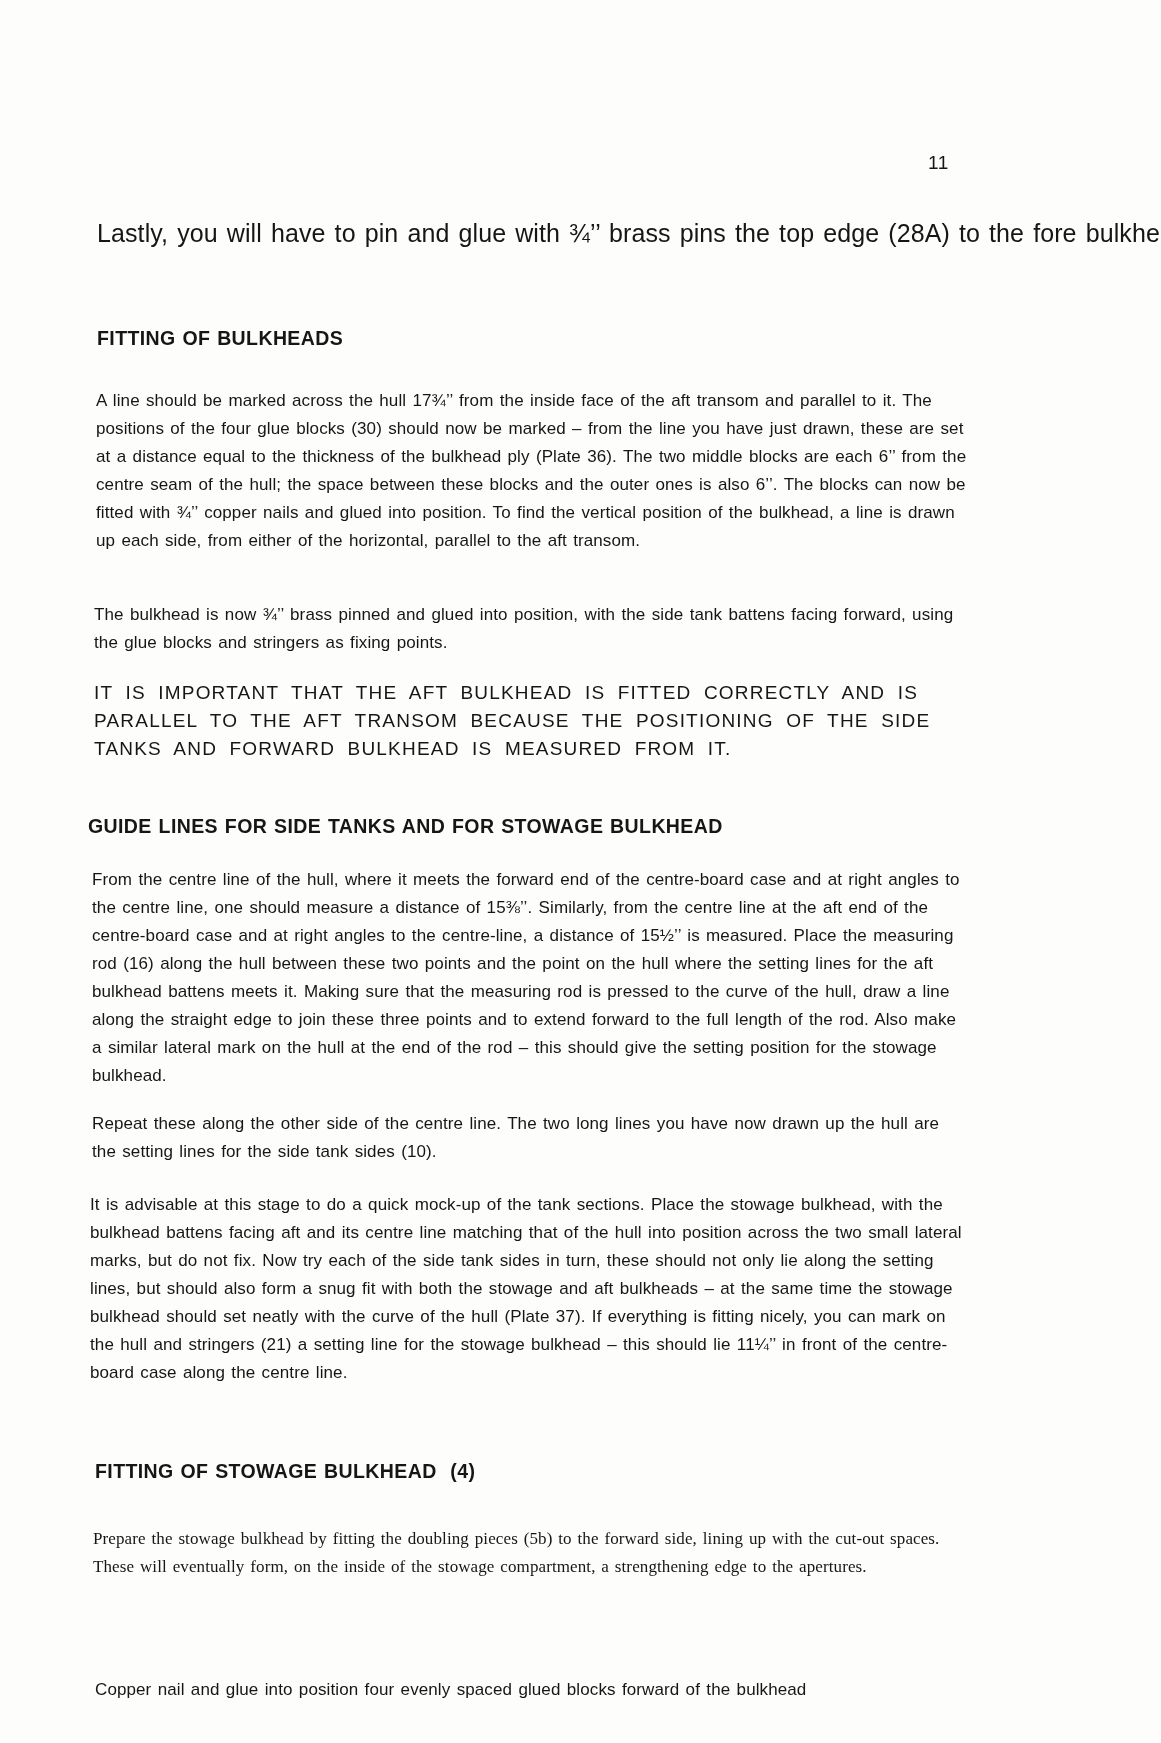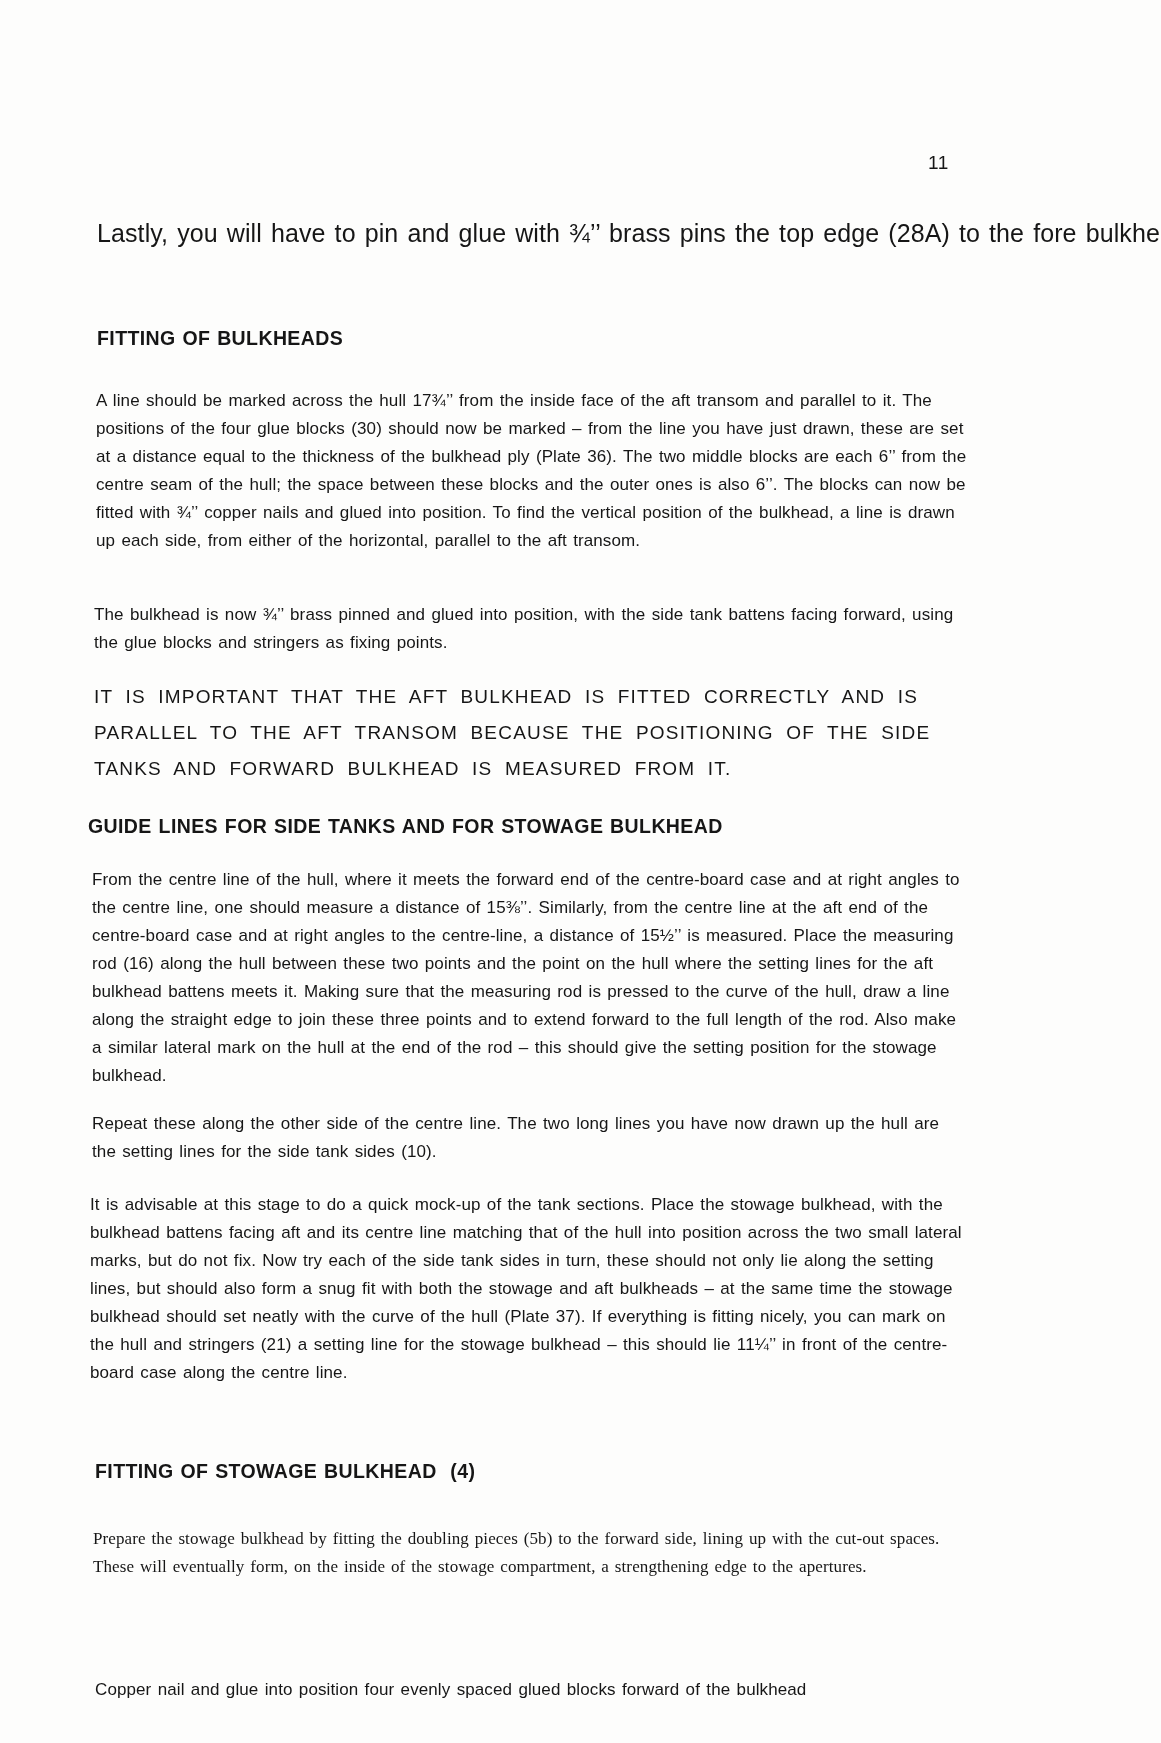--- a/index.html
+++ b/index.html
@@ -36,21 +36,21 @@
     white-space: pre-wrap;
   }
   .body-para {
     font-size: 17px;
     line-height: 28px;
     letter-spacing: 0.1px;
     word-spacing: 1.5px;
   }
   .caps-para {
     font-size: 19px;
-    line-height: 36px;
+    line-height: 28px;
     letter-spacing: 1.2px;
     word-spacing: 6px;
   }
 </style>
 </head>
 <body>
 
 <div class="page">
 
   <div class="abs page-number" style="top:152px; left:928px;">11</div>

